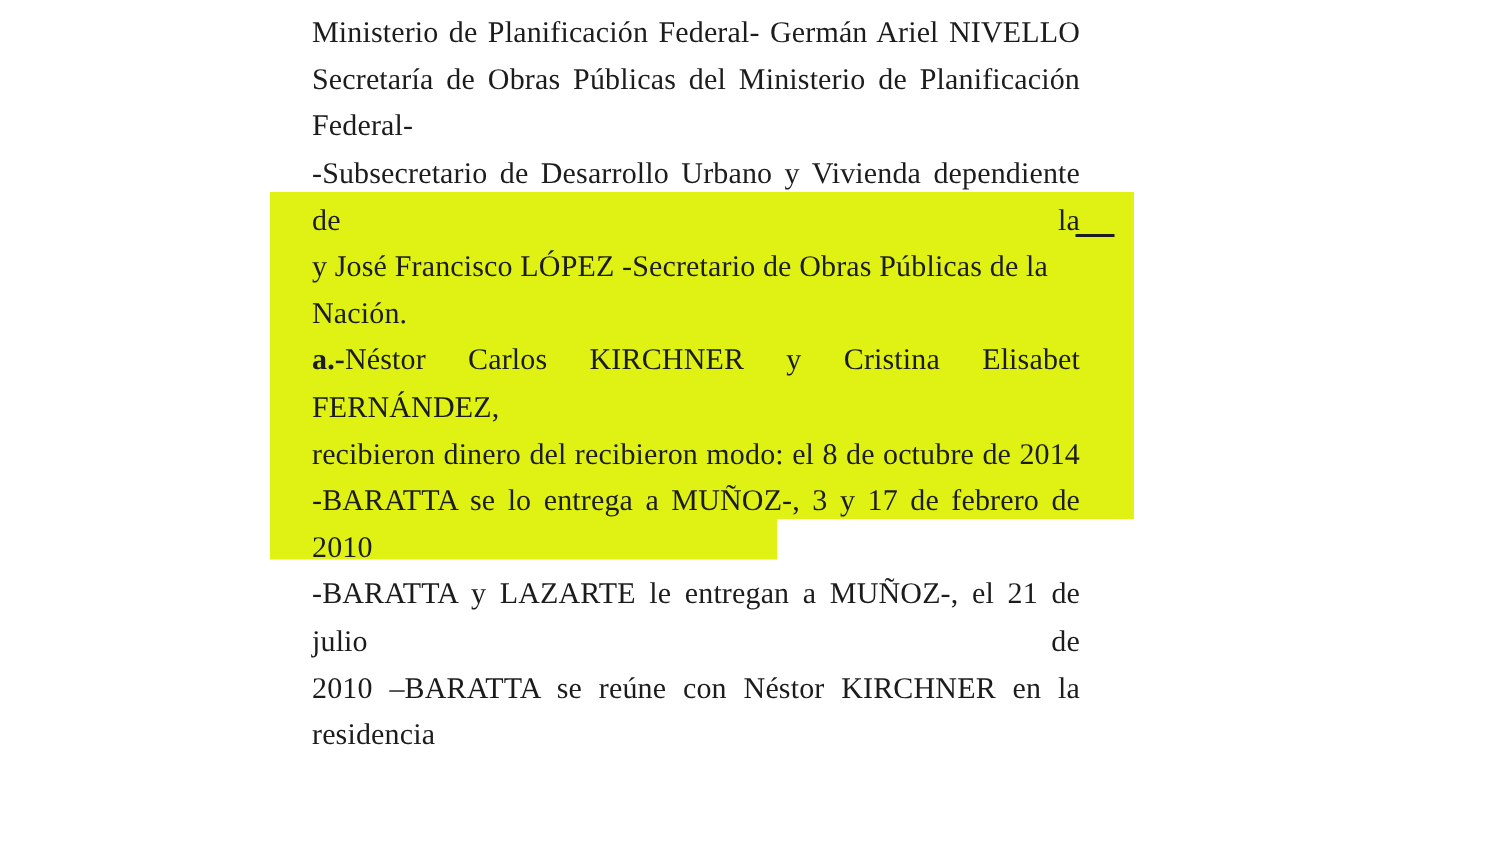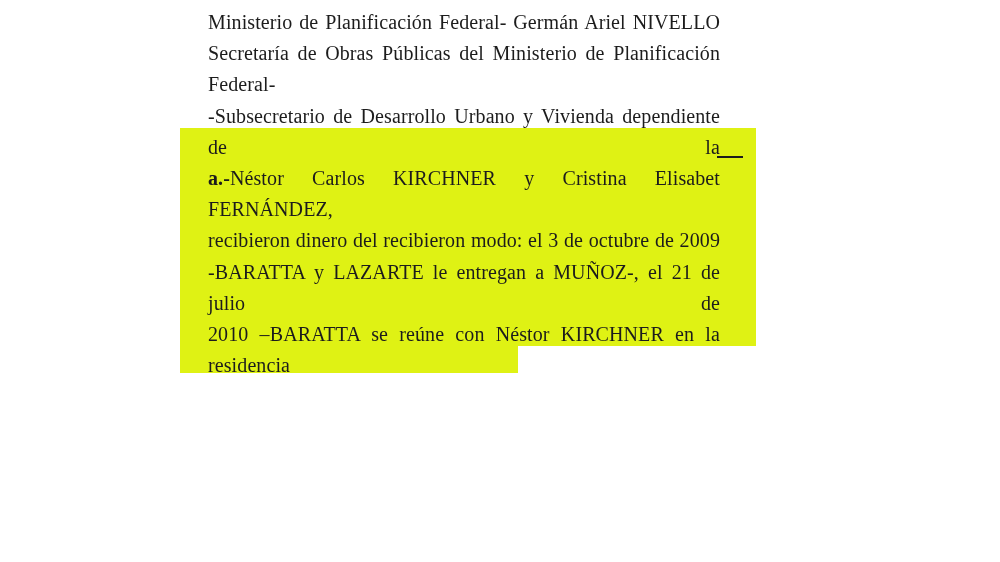--- a/index.html
+++ b/index.html
@@ -51,18 +51,20 @@
 <div class="page">
   <div class="hl-layer">
     <div class="hl" id="hl-main" style="background: rgb(223, 242, 20);"></div>
     <div class="hl" id="hl-tail" style="background: rgb(223, 242, 20);"></div>
     <div id="underline-ext" style="background: rgb(28, 28, 28);"></div>
   </div>
   <div class="text-block" style="color: rgb(28, 28, 28);">
       <div class="line"><span>Ministerio de Planificación Federal- Germán Ariel NIVELLO</span></div>
       <div class="line"><span>Secretaría de Obras Públicas del Ministerio de Planificación Federal-</span></div>
       <div class="line"><span>-Subsecretario de Desarrollo Urbano y Vivienda dependiente de la</span></div>
+      <div class="line no-justify"><span>y José Francisco LÓPEZ -Secretario de Obras Públicas de la Nación.</span></div>
       <div class="line"><span class="seg-bold">a.-</span><span class="seg-underline">Néstor Carlos KIRCHNER y Cristina Elisabet FERNÁNDEZ,</span></div>
-      <div class="line"><span class="seg-underline">recibieron dinero del recibieron modo:</span><span> el 3 de octubre de 2009</span></div>
+      <div class="line"><span class="seg-underline">recibieron dinero del recibieron modo:</span><span> el 8 de octubre de 2014</span></div>
+      <div class="line"><span>-BARATTA se lo entrega a MUÑOZ-, 3 y 17 de febrero de 2010</span></div>
       <div class="line"><span>-BARATTA y LAZARTE le entregan a MUÑOZ-, el 21 de julio de</span></div>
       <div class="line"><span>2010 –BARATTA se reúne con Néstor KIRCHNER en la residencia</span></div>
     </div>
 </div>
 
 </body></html>

